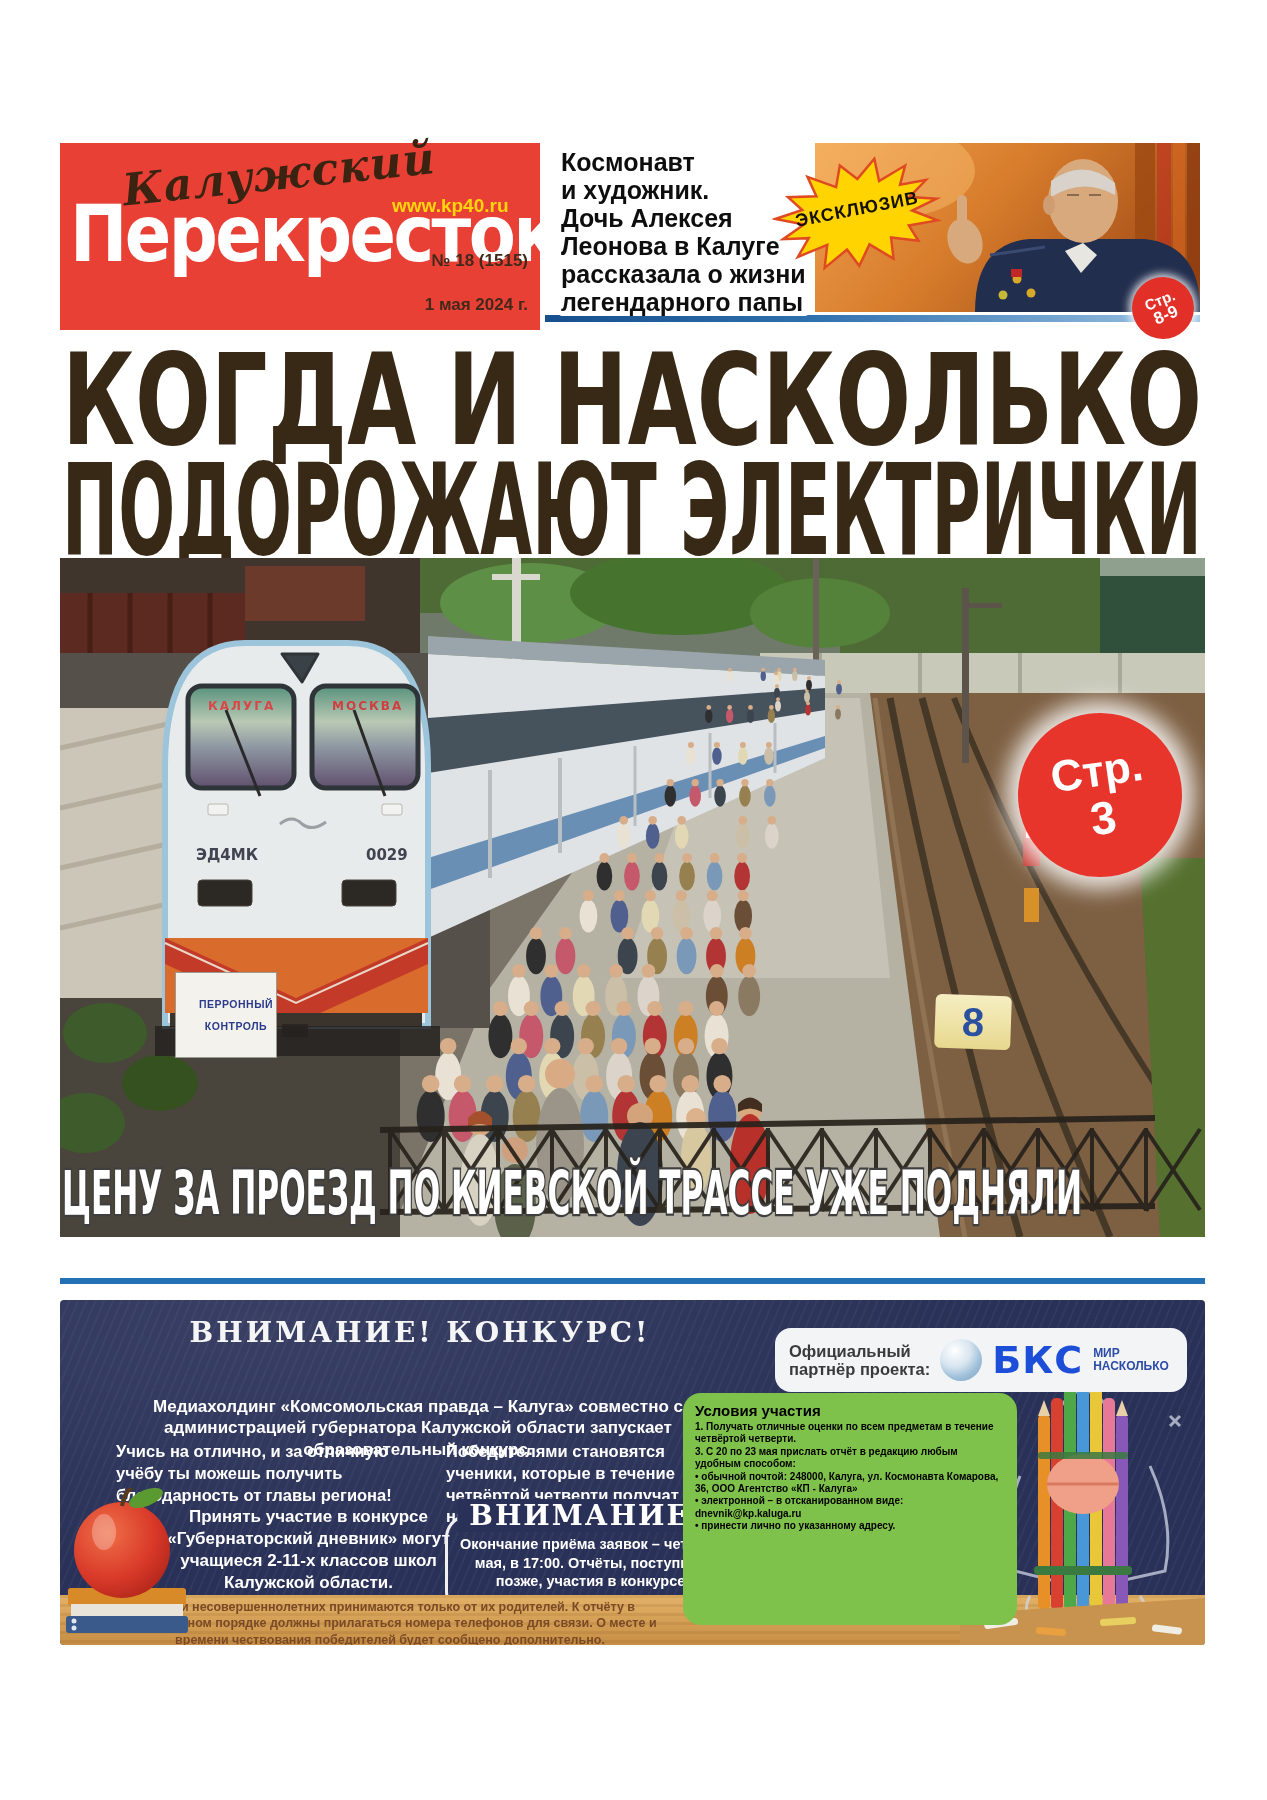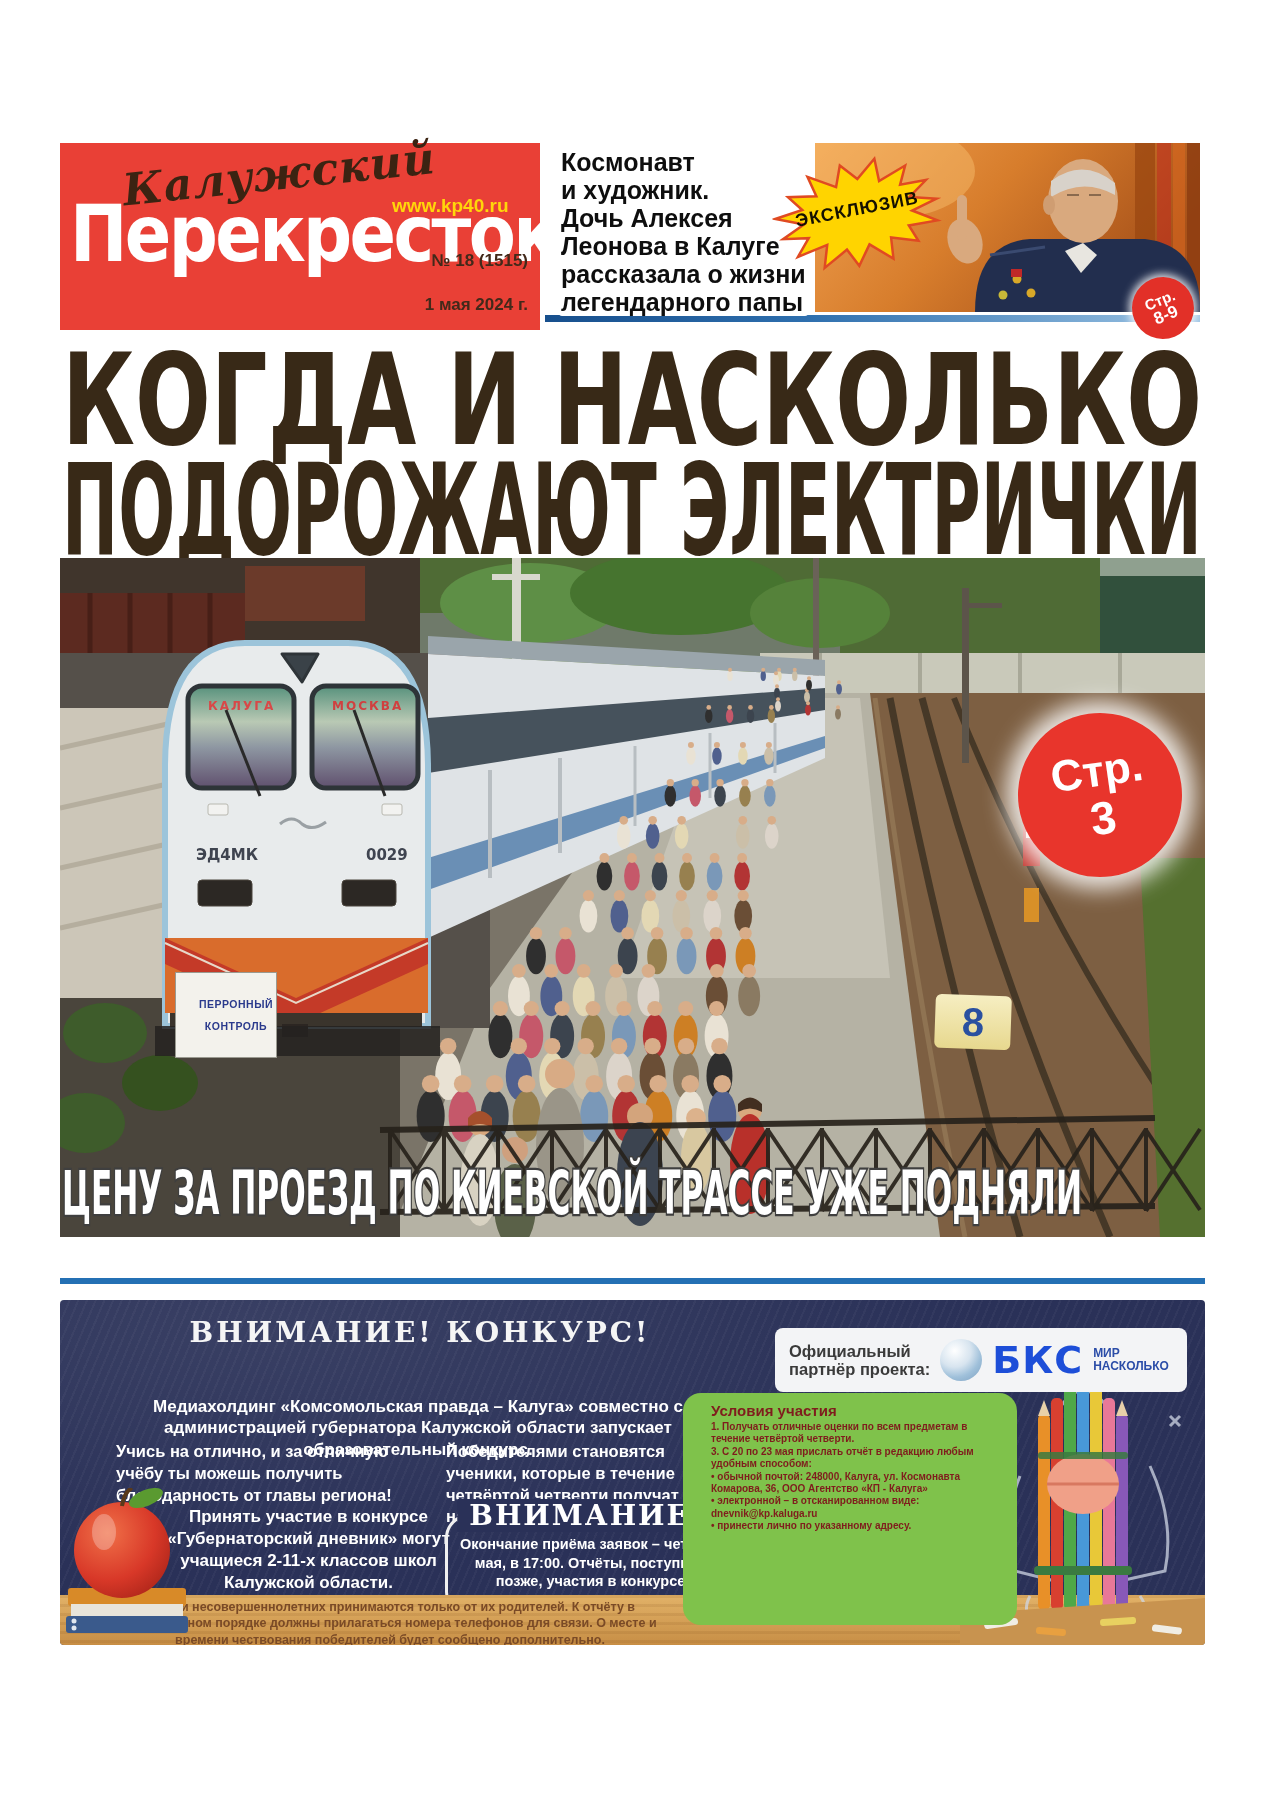--- a/index.html
+++ b/index.html
@@ -68,29 +68,29 @@
   .ad-col3{left:96px;top:206px;width:305px;text-align:center;font-weight:bold;font-size:17px;line-height:1.3;}
   .attn{left:385px;top:214px;width:306px;height:96px;border:3px solid #f0f0f0;border-radius:24px;}
   .attn-title{left:50%;top:-18px;transform:translateX(-50%);background:#2a3158;padding:0 12px;
       font-family:"DejaVu Serif",serif;font-weight:bold;font-size:28px;letter-spacing:2px;white-space:nowrap;}
   .attn-body{left:10px;top:18px;width:286px;text-align:center;font-weight:bold;font-size:14.5px;line-height:1.28;}
   .wood{left:0;top:295px;width:1145px;height:50px;
       background:linear-gradient(180deg,#e2b268,#c78e45);
       background-image:repeating-linear-gradient(180deg,rgba(120,70,20,.12) 0 3px,transparent 3px 9px),linear-gradient(180deg,#e2b268,#c78e45);}
   .footnote{left:40px;top:299px;width:580px;text-align:center;font-weight:bold;font-size:12.5px;
       line-height:1.3;color:#7a4a26;z-index:3;}
-  .partner{left:715px;top:28px;width:412px;height:64px;background:#f3f4f6;border-radius:8px;z-index:3;
+  .partner{left:715px;top:28px;width:412px;height:64px;background:#f3f4f6;border-radius:16px;z-index:3;
       display:flex;align-items:center;gap:10px;padding:0 14px;box-sizing:border-box;}
   .partner-label{font-weight:bold;font-size:16.5px;line-height:1.12;color:#3a3a3a;}
   .sphere{width:42px;height:42px;border-radius:50%;
       background:radial-gradient(circle at 35% 28%,#ffffff,#d7e4ef 40%,#9fc0da 65%,#7a9ec0);}
   .bks{font-weight:bold;font-size:38px;color:#1d4ed8;letter-spacing:1px;font-family:"DejaVu Sans",sans-serif;}
   .bks-tag{font-weight:bold;font-size:12px;line-height:1.12;color:#2b4da8;}
   .green-box{left:623px;top:93px;width:334px;height:232px;background:#7fc24b;border-radius:18px;
-      padding:9px 28px;box-sizing:border-box;color:#7f1d1d;z-index:4;}
+      padding:9px 12px;box-sizing:border-box;color:#000000;z-index:4;}
   .gb-title{font-weight:bold;font-size:15px;margin-bottom:2px;}
   .gb-item{font-weight:bold;font-size:10px;line-height:1.24;}
   .apple-wrap{left:0px;top:188px;width:140px;height:157px;z-index:3;}
   .pencils-wrap{left:900px;top:56px;width:245px;height:289px;z-index:2;}
 
   svg text{font-family:"DejaVu Sans",sans-serif;}
 </style>
 </head>
 <body>
 

